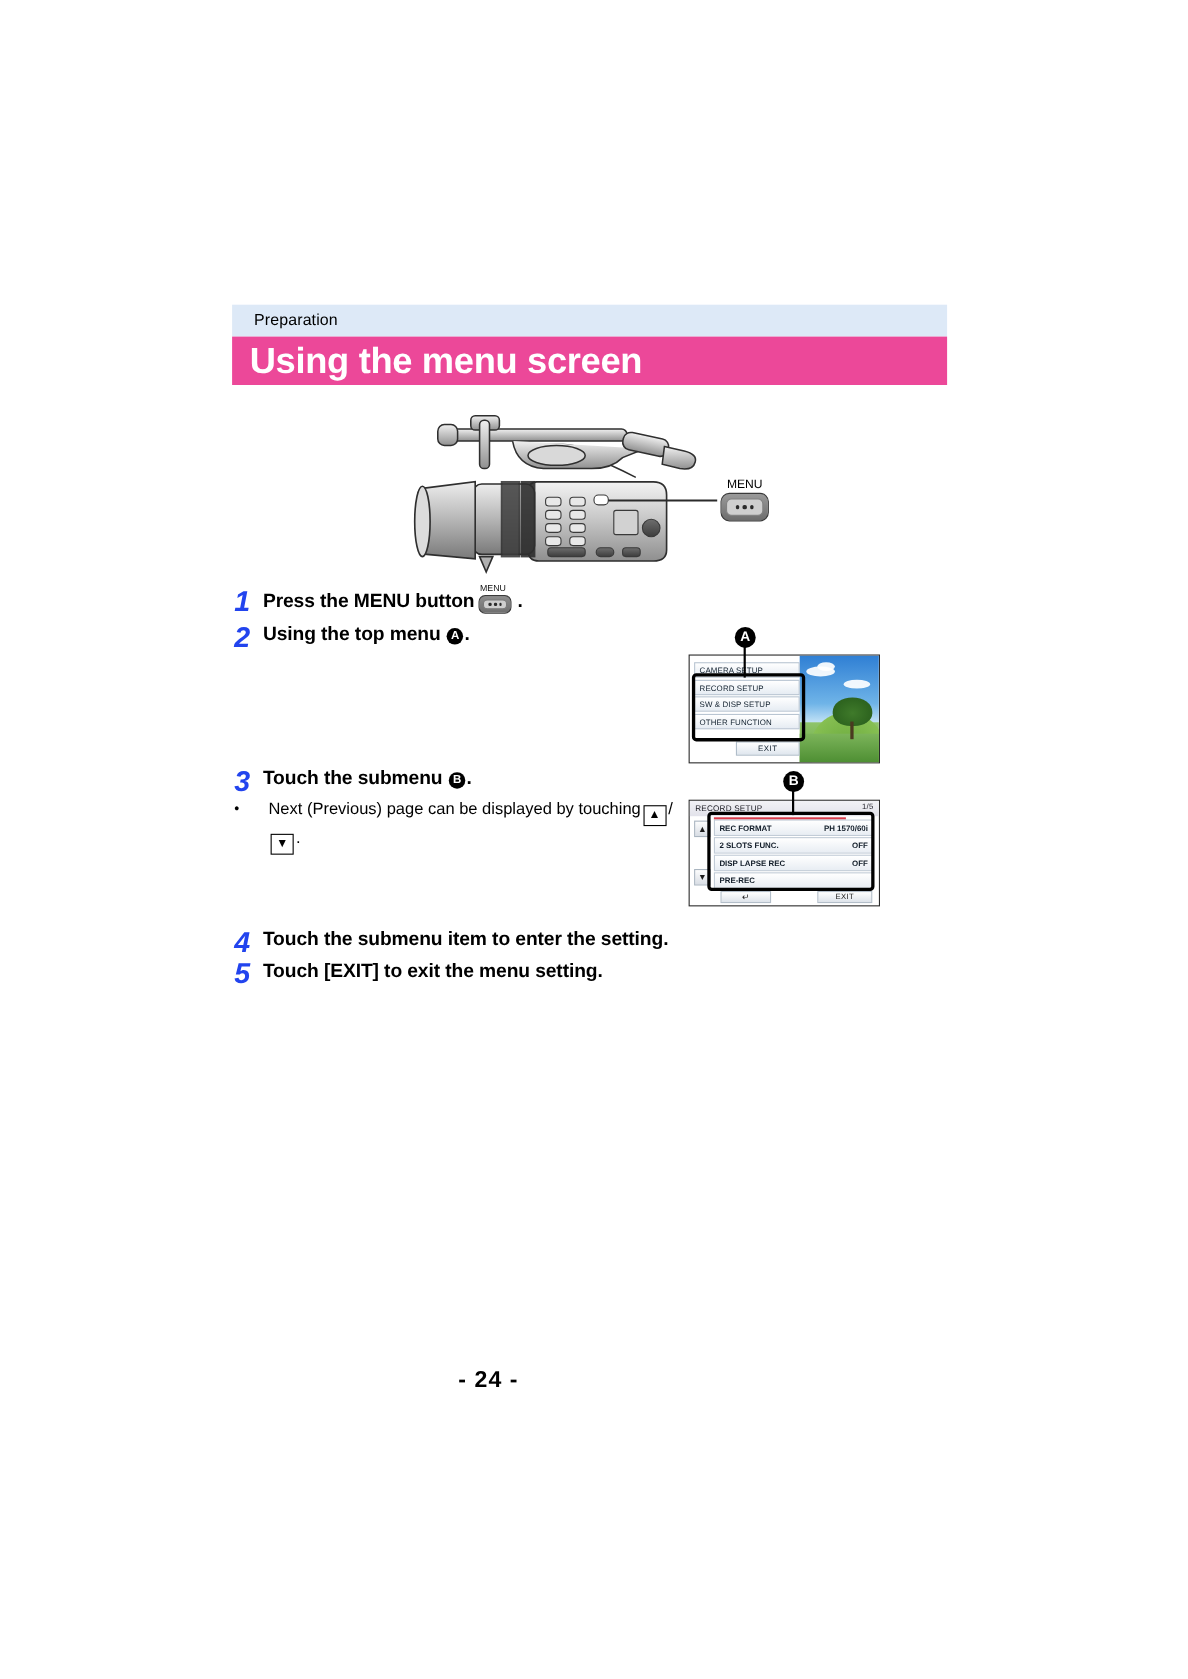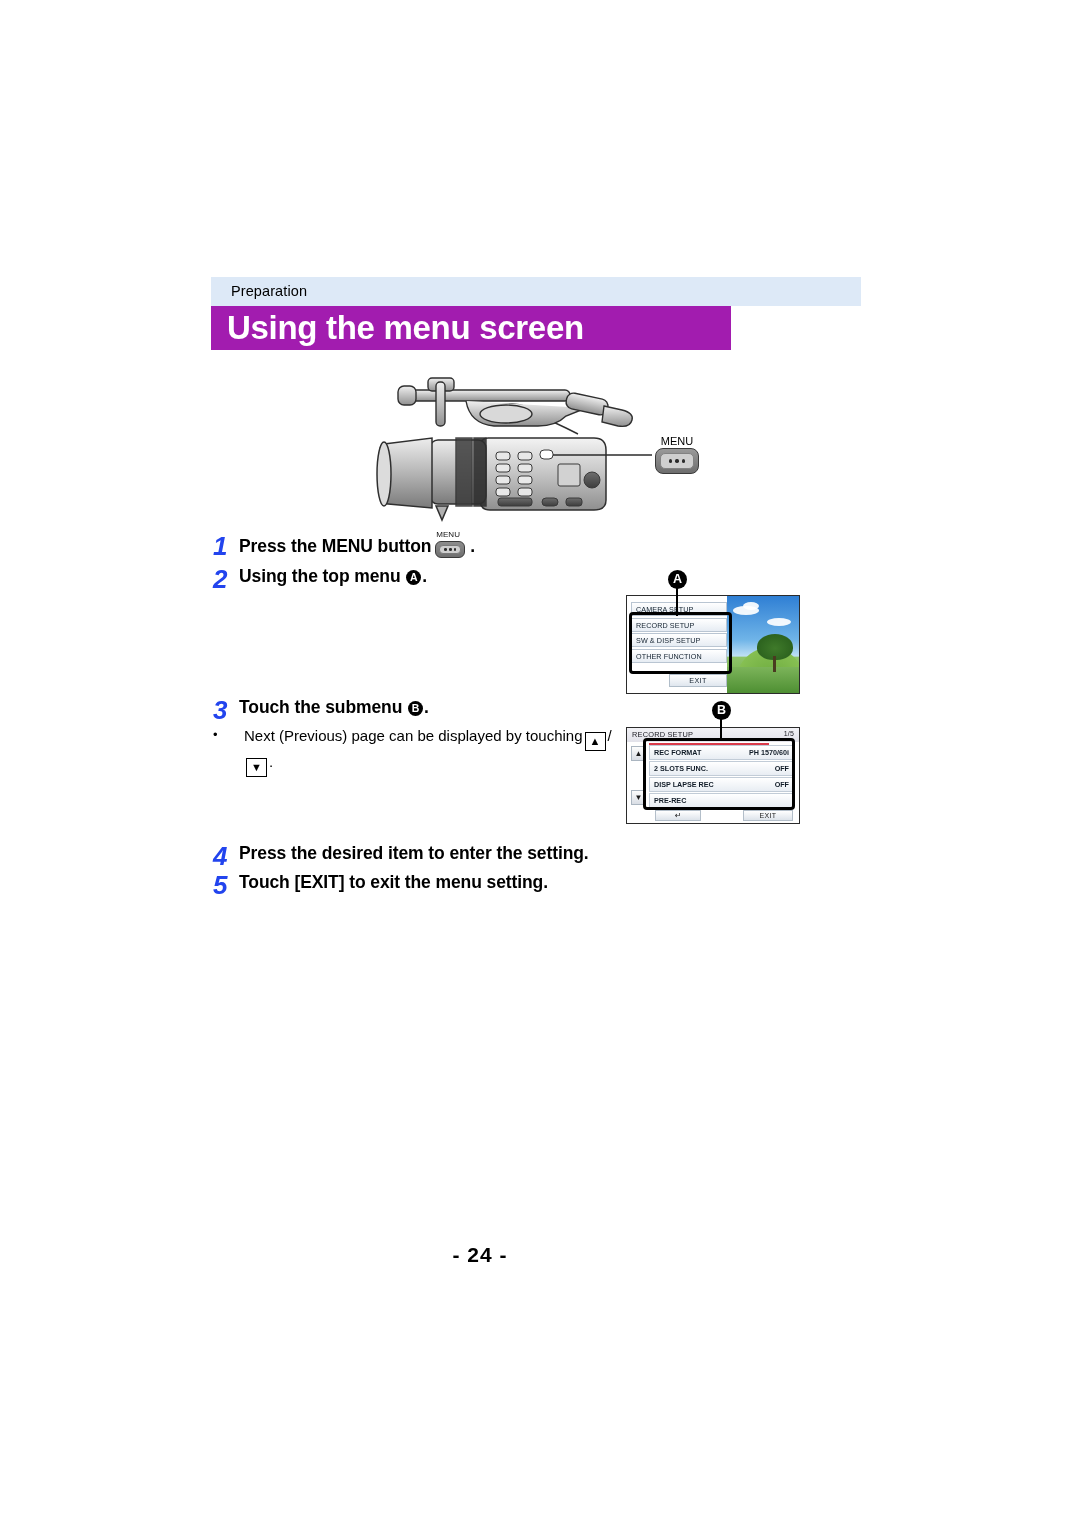--- a/index.html
+++ b/index.html
@@ -37,23 +37,23 @@
     left: 20px;
     top: 6px;
     font-size: 14.5px;
     color: #000;
     letter-spacing: 0.1px;
   }
   .title-bar {
     position: absolute;
     left: 211px;
     top: 306px;
-    width: 520px;
+    width: 650px;
     height: 44px;
-    background: #a21caf;
+    background: #ec4899;
   }
   .title-bar span {
     position: absolute;
     left: 16px;
     top: 3px;
     font-size: 33px;
     font-weight: bold;
     color: #ffffff;
     letter-spacing: -0.3px;
   }
@@ -415,21 +415,20 @@
   
   .page-number {
     position: absolute;
     left: 0;
     top: 1243px;
     width: 888px;
     text-align: center;
     font-size: 21px;
     font-weight: bold;
     letter-spacing: 1px;
-    margin-left: 36px;
   }
 </style>
 </head>
 <body>
 
 <div class="page">
 
   <div class="section-band">
     <span>Preparation</span>
   </div>
@@ -557,21 +556,21 @@
     </div>
   </div>
 
   <div class="note">
     <span class="bul">•</span>
     <span class="ntext"><span>Next (Previous) page can be displayed by touching</span><span class="arrow-key">▲</span><span>/</span><br><span class="arrow-key">▼</span><span>.</span></span>
   </div>
 
   <div class="step" id="step4">
     <div class="step-num">4</div>
-    <div class="step-text">Press the desired item to enter the setting.</div>
+    <div class="step-text">Touch the submenu item to enter the setting.</div>
   </div>
 
   <div class="step" id="step5">
     <div class="step-num">5</div>
     <div class="step-text">Touch [EXIT] to exit the menu setting.</div>
   </div>
 
   <div class="lcd" id="lcd-top">
     <div class="lcd-photo">
       <div class="cloud" style="left:6px;top:10px;width:26px;height:9px;"></div>

